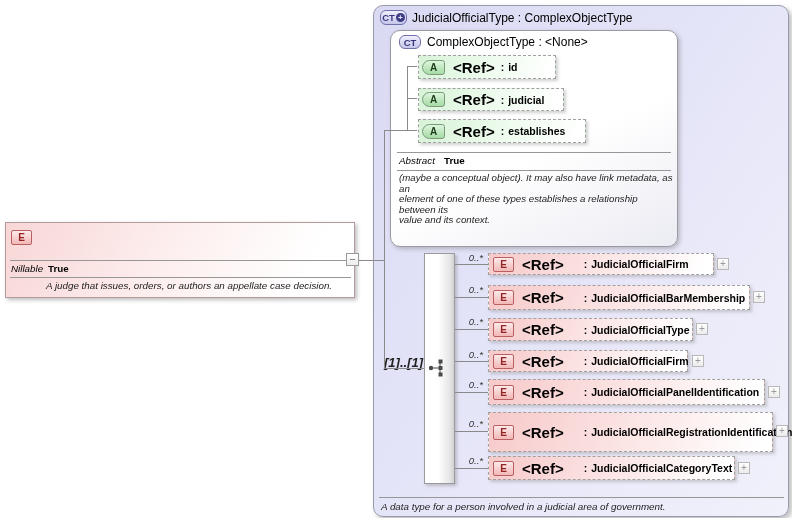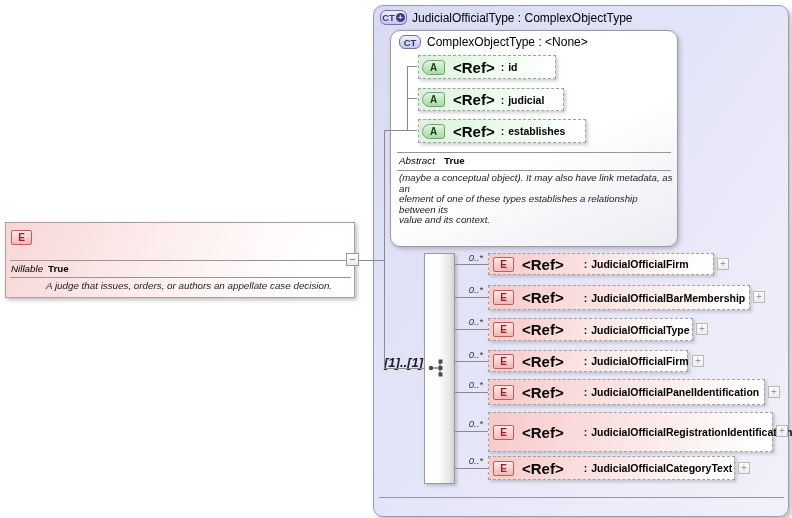--- a/index.html
+++ b/index.html
@@ -97,20 +97,21 @@
 
 <div class="stage">
 
   <div class="outer-box">
     <span class="badge-ct" style="left:6px;top:4px;width:27px;height:15px;">
       <span>CT</span>
         <span class="ct-plus">+</span>
     </span>
     <div class="title abs" style="left:38px;top:5px;">JudicialOfficialType : ComplexObjectType</div>
     <div class="sep" style="left:5px;top:491px;width:405px;"></div>
+    <div class="annot" style="left:7px;top:495px;">A data type for a person involved in a judicial area of government.</div>
   </div>
 
   <div class="inner-box">
     <span class="badge-ct" style="left:8px;top:4px;width:22px;height:14px;">
       <span>CT</span>
     </span>
     <div class="title abs" style="left:36px;top:4px;">ComplexObjectType : &lt;None&gt;</div>
 
     <div class="abox" style="left:27px;top:24px;width:138px;height:24px;">
       <span class="badge-a">A</span>

